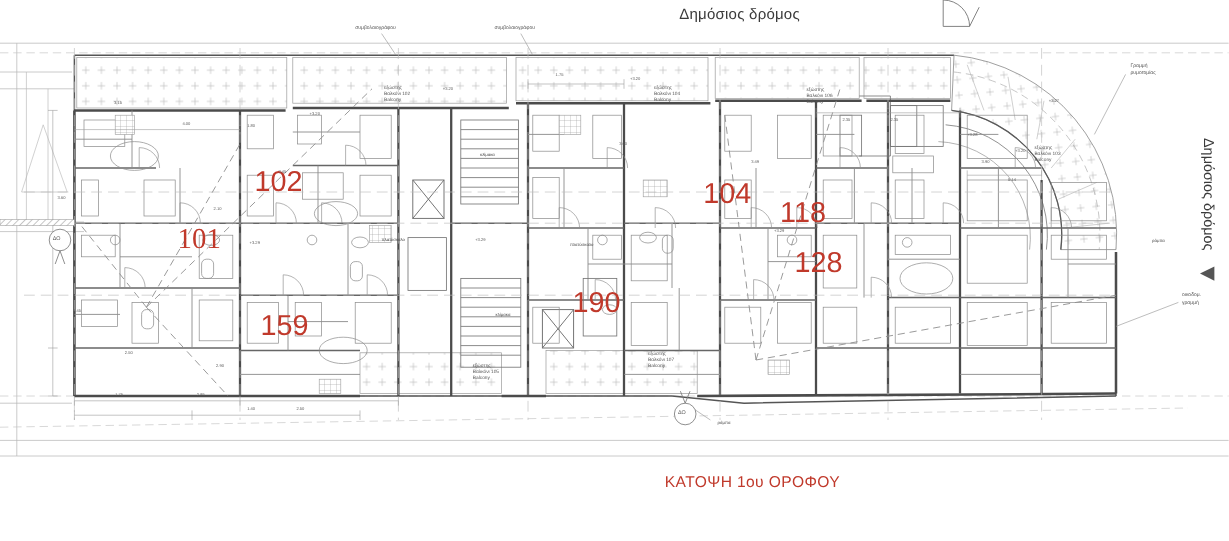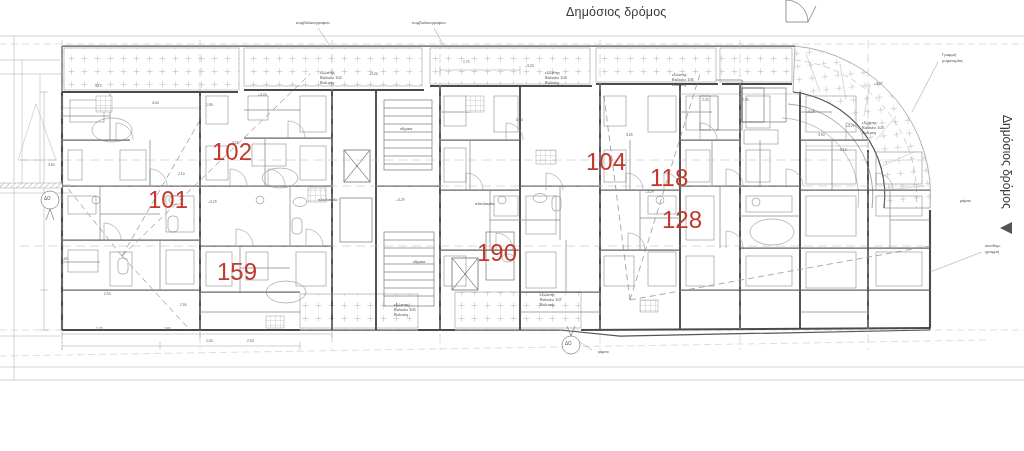--- a/index.html
+++ b/index.html
@@ -413,22 +413,23 @@
 
     <g fill="#555">
         <path d="M1000 228 L1012 222 L1012 234 Z"></path>
       </g>
   </svg>
 
   <div class="ttl" style="left:566px;top:5px;">Δημόσιος δρόμος</div>
 
   <div class="vert" style="left:1014px;top:115px;">Δημόσιος δρόμος</div>
 
-
-  <div class="unit" style="left:148px;top:188px;">101</div>
+  <div class="cap" style="left:554px;top:394px;">ΚΑΤΟΨΗ 1ου ΟΡΟΦΟΥ</div>
+
+  <div class="unit" style="left:148px;top:188px;font-family:Liberation Serif, serif;">101</div>
   <div class="unit" style="left:212px;top:140px;">102</div>
   <div class="unit" style="left:217px;top:260px;">159</div>
   <div class="unit" style="left:586px;top:150px;">104</div>
   <div class="unit" style="left:477px;top:241px;">190</div>
   <div class="unit" style="left:650px;top:166px;">118</div>
   <div class="unit" style="left:662px;top:208px;">128</div>
 
   <div class="ann" style="left:296px;top:20px;">συμβολαιογράφου</div>
   <div class="ann" style="left:412px;top:20px;">συμβολαιογράφου</div>
   <div class="ann" style="left:942px;top:52px;">Γραμμή</div>

